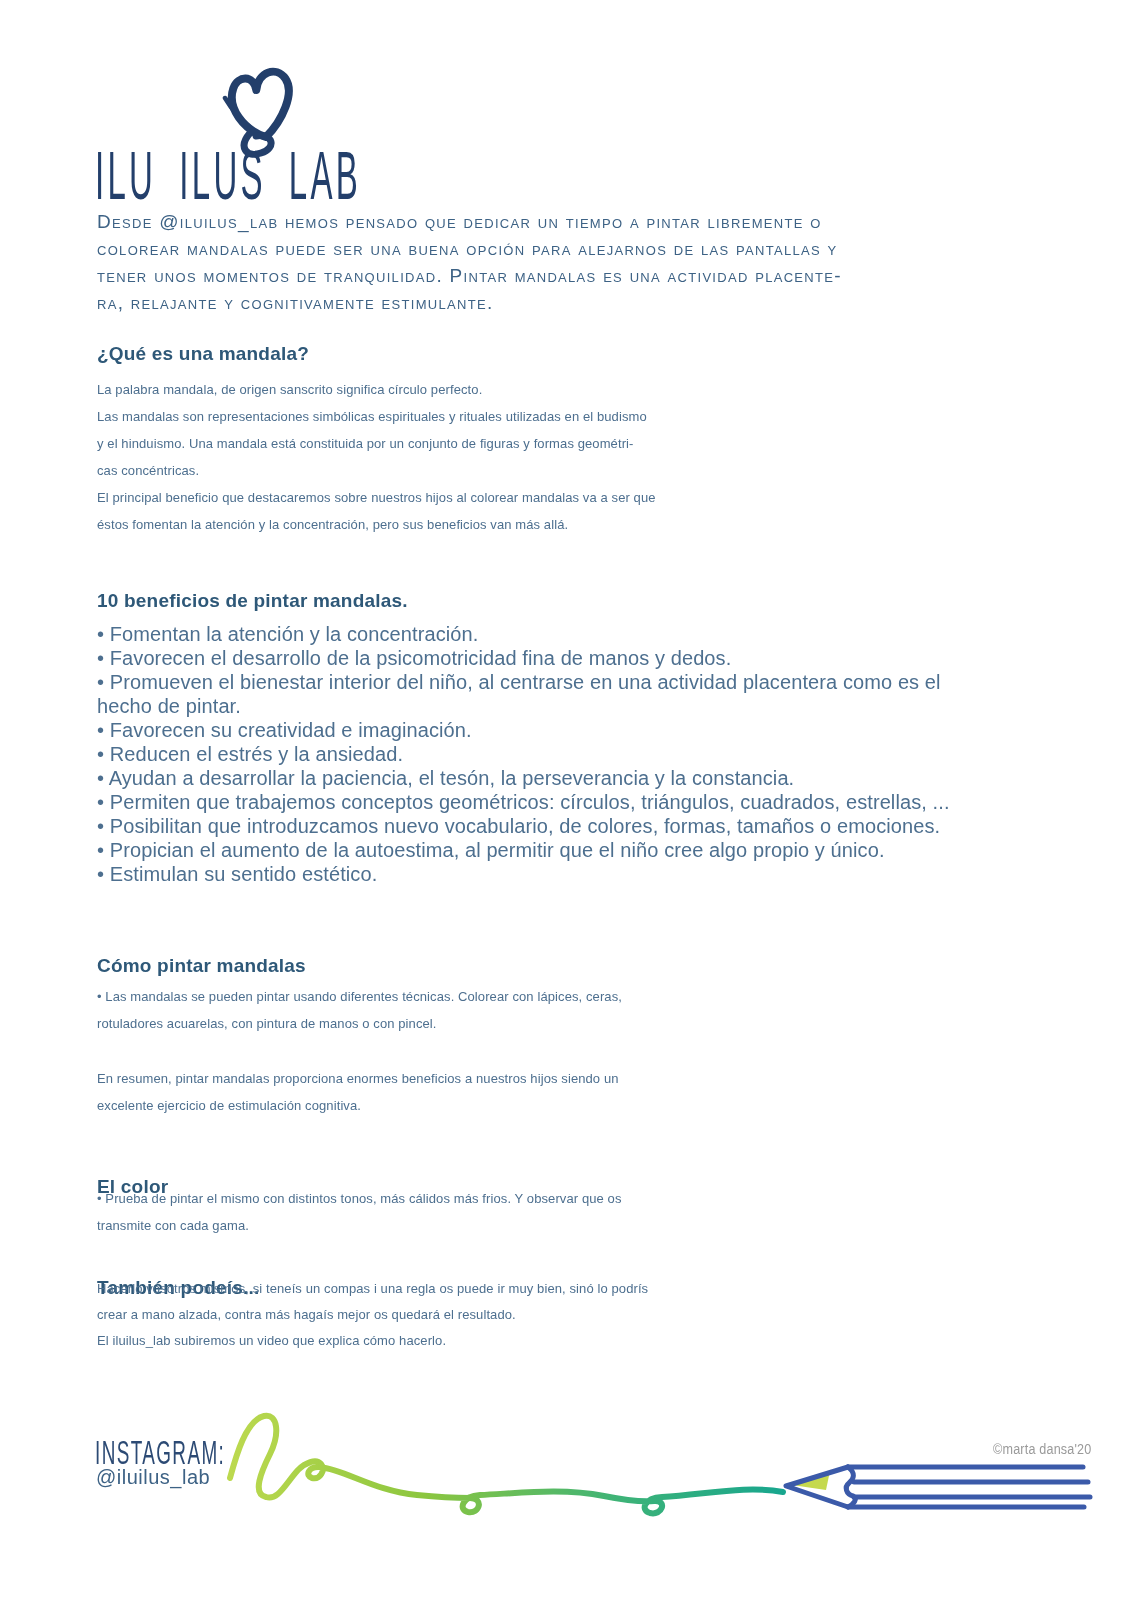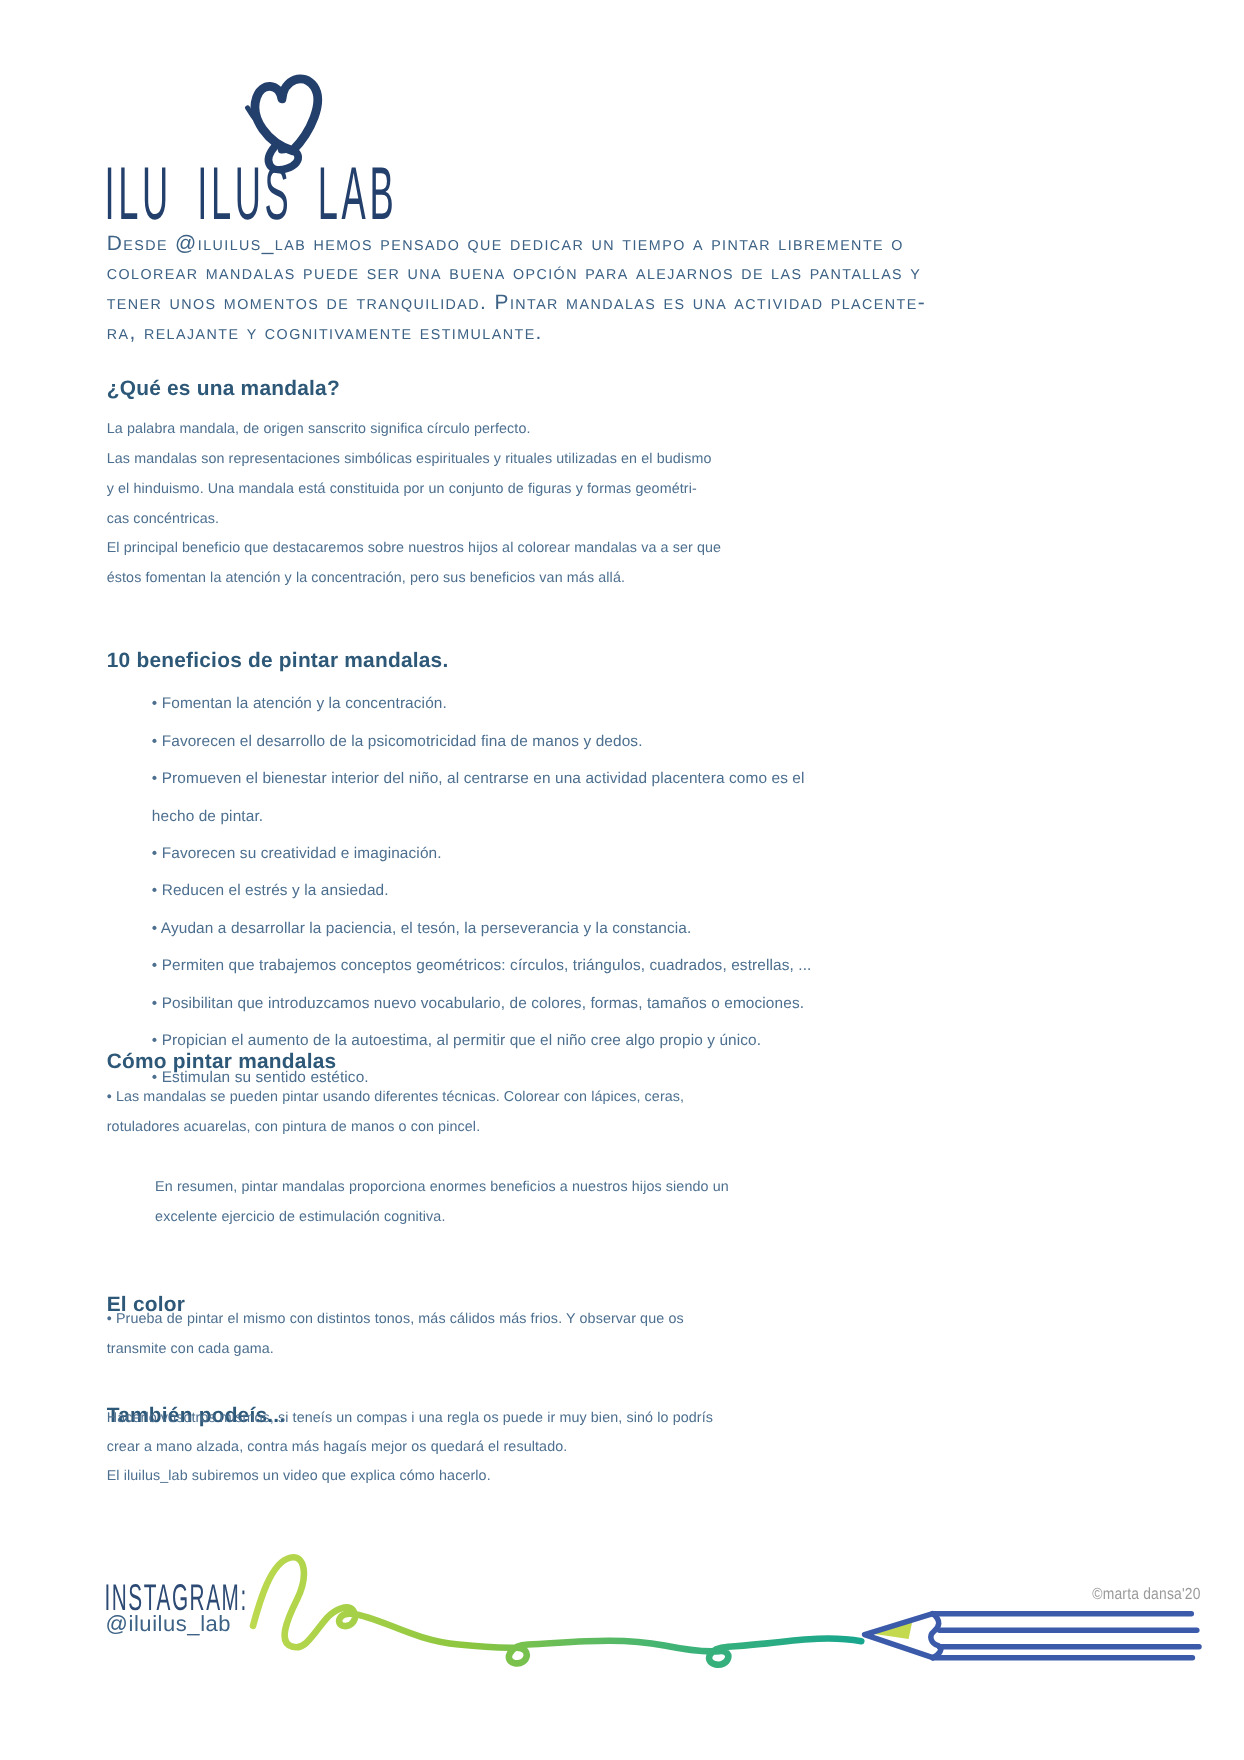--- a/index.html
+++ b/index.html
@@ -11,21 +11,21 @@
     letter-spacing:5px;word-spacing:16px;color:#233f6b;white-space:nowrap;
     transform:scale(0.66,1.36);transform-origin:left top;}
   
   .intro{left:97px;top:208px;width:970px;font-size:19px;line-height:27px;
     font-variant:small-caps;letter-spacing:1.3px;color:#3d6285;white-space:pre-line;}
   
   .h{font-size:19px;line-height:30px;font-weight:700;color:#2e5878;letter-spacing:0.2px;}
   
   .b{width:965px;font-size:13px;line-height:27px;font-weight:400;color:#4d6f8f;
      white-space:pre-line;letter-spacing:0.1px;}
-  .bullets{font-size:14px;line-height:34px;margin-left:41px;}
+  .bullets{font-size:20px;line-height:24px;}
   .lh26{line-height:26px;}
   
   .insta-label{left:95px;top:1434px;font-size:27px;font-weight:400;letter-spacing:2px;
     color:#2c4a74;white-space:nowrap;transform:scale(0.70,1.25);transform-origin:left top;}
   .insta-handle{left:96px;top:1466px;font-size:20px;color:#3d6285;letter-spacing:0.5px;}
   .credit{left:993px;top:1440px;font-size:14px;color:#9a9a9a;letter-spacing:0.2px;
     transform:scale(0.9,1.05);transform-origin:left top;white-space:nowrap;}
   svg{display:block;}
 </style>
 </head>
@@ -69,21 +69,21 @@
 • Reducen el estrés y la ansiedad.
 • Ayudan a desarrollar la paciencia, el tesón, la perseverancia y la constancia.
 • Permiten que trabajemos conceptos geométricos: círculos, triángulos, cuadrados, estrellas, ...
 • Posibilitan que introduzcamos nuevo vocabulario, de colores, formas, tamaños o emociones.
 • Propician el aumento de la autoestima, al permitir que el niño cree algo propio y único.
 • Estimulan su sentido estético.</div>
 
   <div class="abs h" style="left:97px;top:951px;">Cómo pintar mandalas</div>
   <div class="abs b" style="left:97px;top:983px;">• Las mandalas se pueden pintar usando diferentes técnicas. Colorear con lápices, ceras,
 rotuladores acuarelas, con pintura de manos o con pincel.</div>
-  <div class="abs b" style="left:97px;top:1065px;margin-left:44px;">En resumen, pintar mandalas proporciona enormes beneficios a nuestros hijos siendo un
+  <div class="abs b" style="left:97px;top:1065px;">En resumen, pintar mandalas proporciona enormes beneficios a nuestros hijos siendo un
 excelente ejercicio de estimulación cognitiva.</div>
 
   <div class="abs h" style="left:97px;top:1172px;">El color</div>
   <div class="abs b" style="left:97px;top:1185px;">• Prueba de pintar el mismo con distintos tonos, más cálidos más frios. Y observar que os
 transmite con cada gama.</div>
 
   <div class="abs h" style="left:97px;top:1273px;">También podeís...</div>
   <div class="abs b lh26" style="left:97px;top:1276px;">Hacerlo vosotros mismos, si teneís un compas i una regla os puede ir muy bien, sinó lo podrís
 crear a mano alzada, contra más hagaís mejor os quedará el resultado.
 El iluilus_lab subiremos un video que explica cómo hacerlo.</div>

